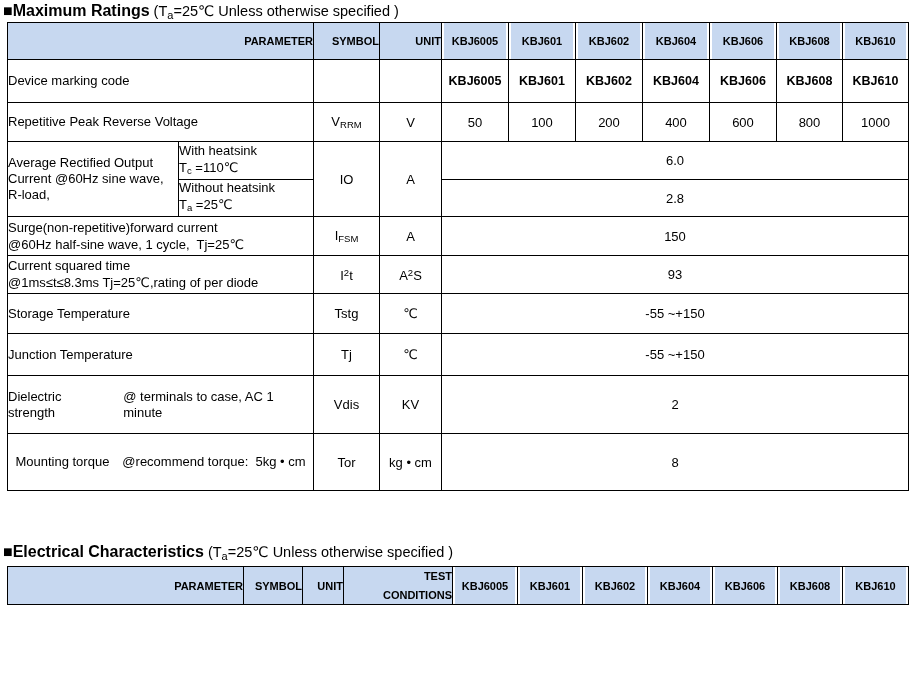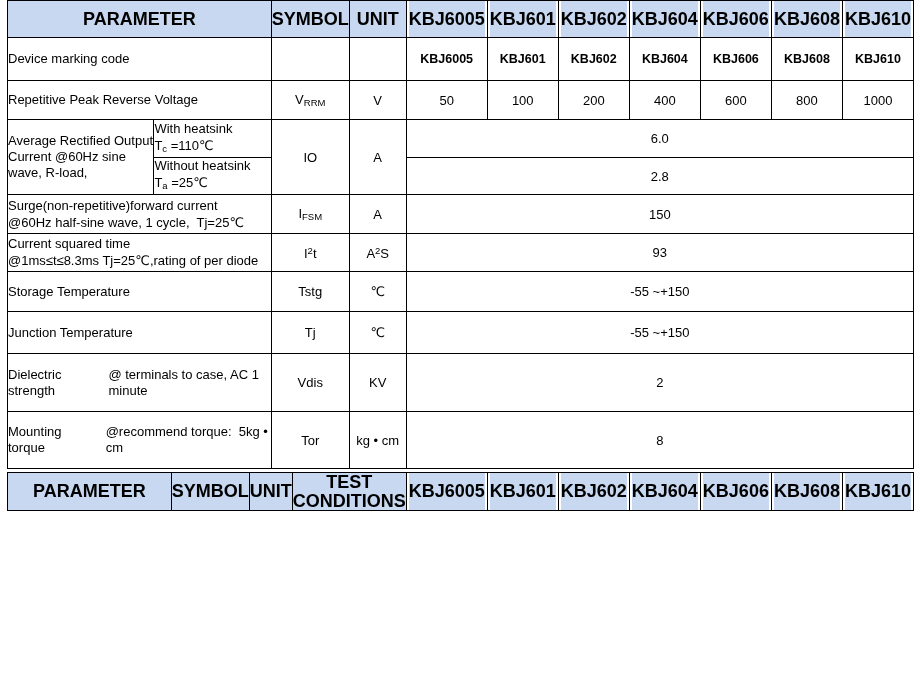--- a/index.html
+++ b/index.html
@@ -8,21 +8,21 @@
     font-family:"Liberation Sans","DejaVu Sans",sans-serif;
     -webkit-font-smoothing:antialiased;
   }
   .page{position:relative;width:914px;height:689px;}
   .sec-title{margin:2px 0 0 3px;height:20px;white-space:nowrap;}
   .sec-title .name{font-size:16px;font-weight:bold;letter-spacing:0px;}
   .sec-title .cond{font-size:14.5px;font-weight:normal;}
   .sec-title sub{font-size:11px;vertical-align:-3px;}
   table.t{border-collapse:collapse;table-layout:fixed;margin-left:7px;}
   table.t td,table.t th{border:1px solid #000;padding:0;overflow:hidden;vertical-align:middle;}
-  th{background:#c7d8f0;font-size:18px;font-weight:bold;text-align:center;}
+  th{background:#c7d8f0;font-size:11px;font-weight:bold;text-align:right;}
   th.dev{background:#ffffff;border-left:none;border-right:none;padding:0;}
   th.dev.last{border-right:1px solid #000;}
   .blue{background:#c7d8f0;margin:0 2px;display:flex;align-items:center;justify-content:center;}
   .t1 .blue{height:36px;}
   .t2 .blue{height:37px;}
   td.param{font-size:13px;text-align:left;padding:2px 4px;line-height:16px;}
   td.c{font-size:13px;text-align:center;}
   td.val{font-size:13px;text-align:center;}
   td.mark{font-size:12.5px;font-weight:bold;text-align:center;}
   .p2{display:flex;flex-direction:column;justify-content:center;gap:1px;}
@@ -33,20 +33,23 @@
   .sym{font-size:13px;}
   .gap-title{margin-top:52px;}
   .t2{margin-top:3px;}
   .t1{margin-top:0px;}
 </style>
 </head>
 <body>
 
 <div class="page">
 
+  <div class="sec-title">
+    <span class="name">■Maximum Ratings</span><span class="cond"><span> (T</span><sub>a</sub><span>=25℃ Unless otherwise specified )</span></span>
+  </div>
 
   <table class="t t1">
     <colgroup>
       <col style="width:171px">
         <col style="width:135px">
         <col style="width:66px">
         <col style="width:62px">
       <col style="width:67px">
         <col style="width:67px">
         <col style="width:67px">
@@ -202,20 +205,23 @@
           <span>@recommend torque:&nbsp; 5kg • cm</span>
         </div>
       </td>
       <td class="c sym">Tor</td>
       <td class="c">kg • cm</td>
       <td colspan="7" class="val">8</td>
     </tr>
   </tbody>
     </table>
 
+  <div class="sec-title gap-title">
+    <span class="name">■Electrical Characteristics</span><span class="cond"><span> (T</span><sub>a</sub><span>=25℃ Unless otherwise specified )</span></span>
+  </div>
 
   <table class="t t2">
     <colgroup>
       <col style="width:236px">
         <col style="width:59px">
         <col style="width:41px">
         <col style="width:109px">
       <col style="width:65px">
         <col style="width:65px">
         <col style="width:65px">

